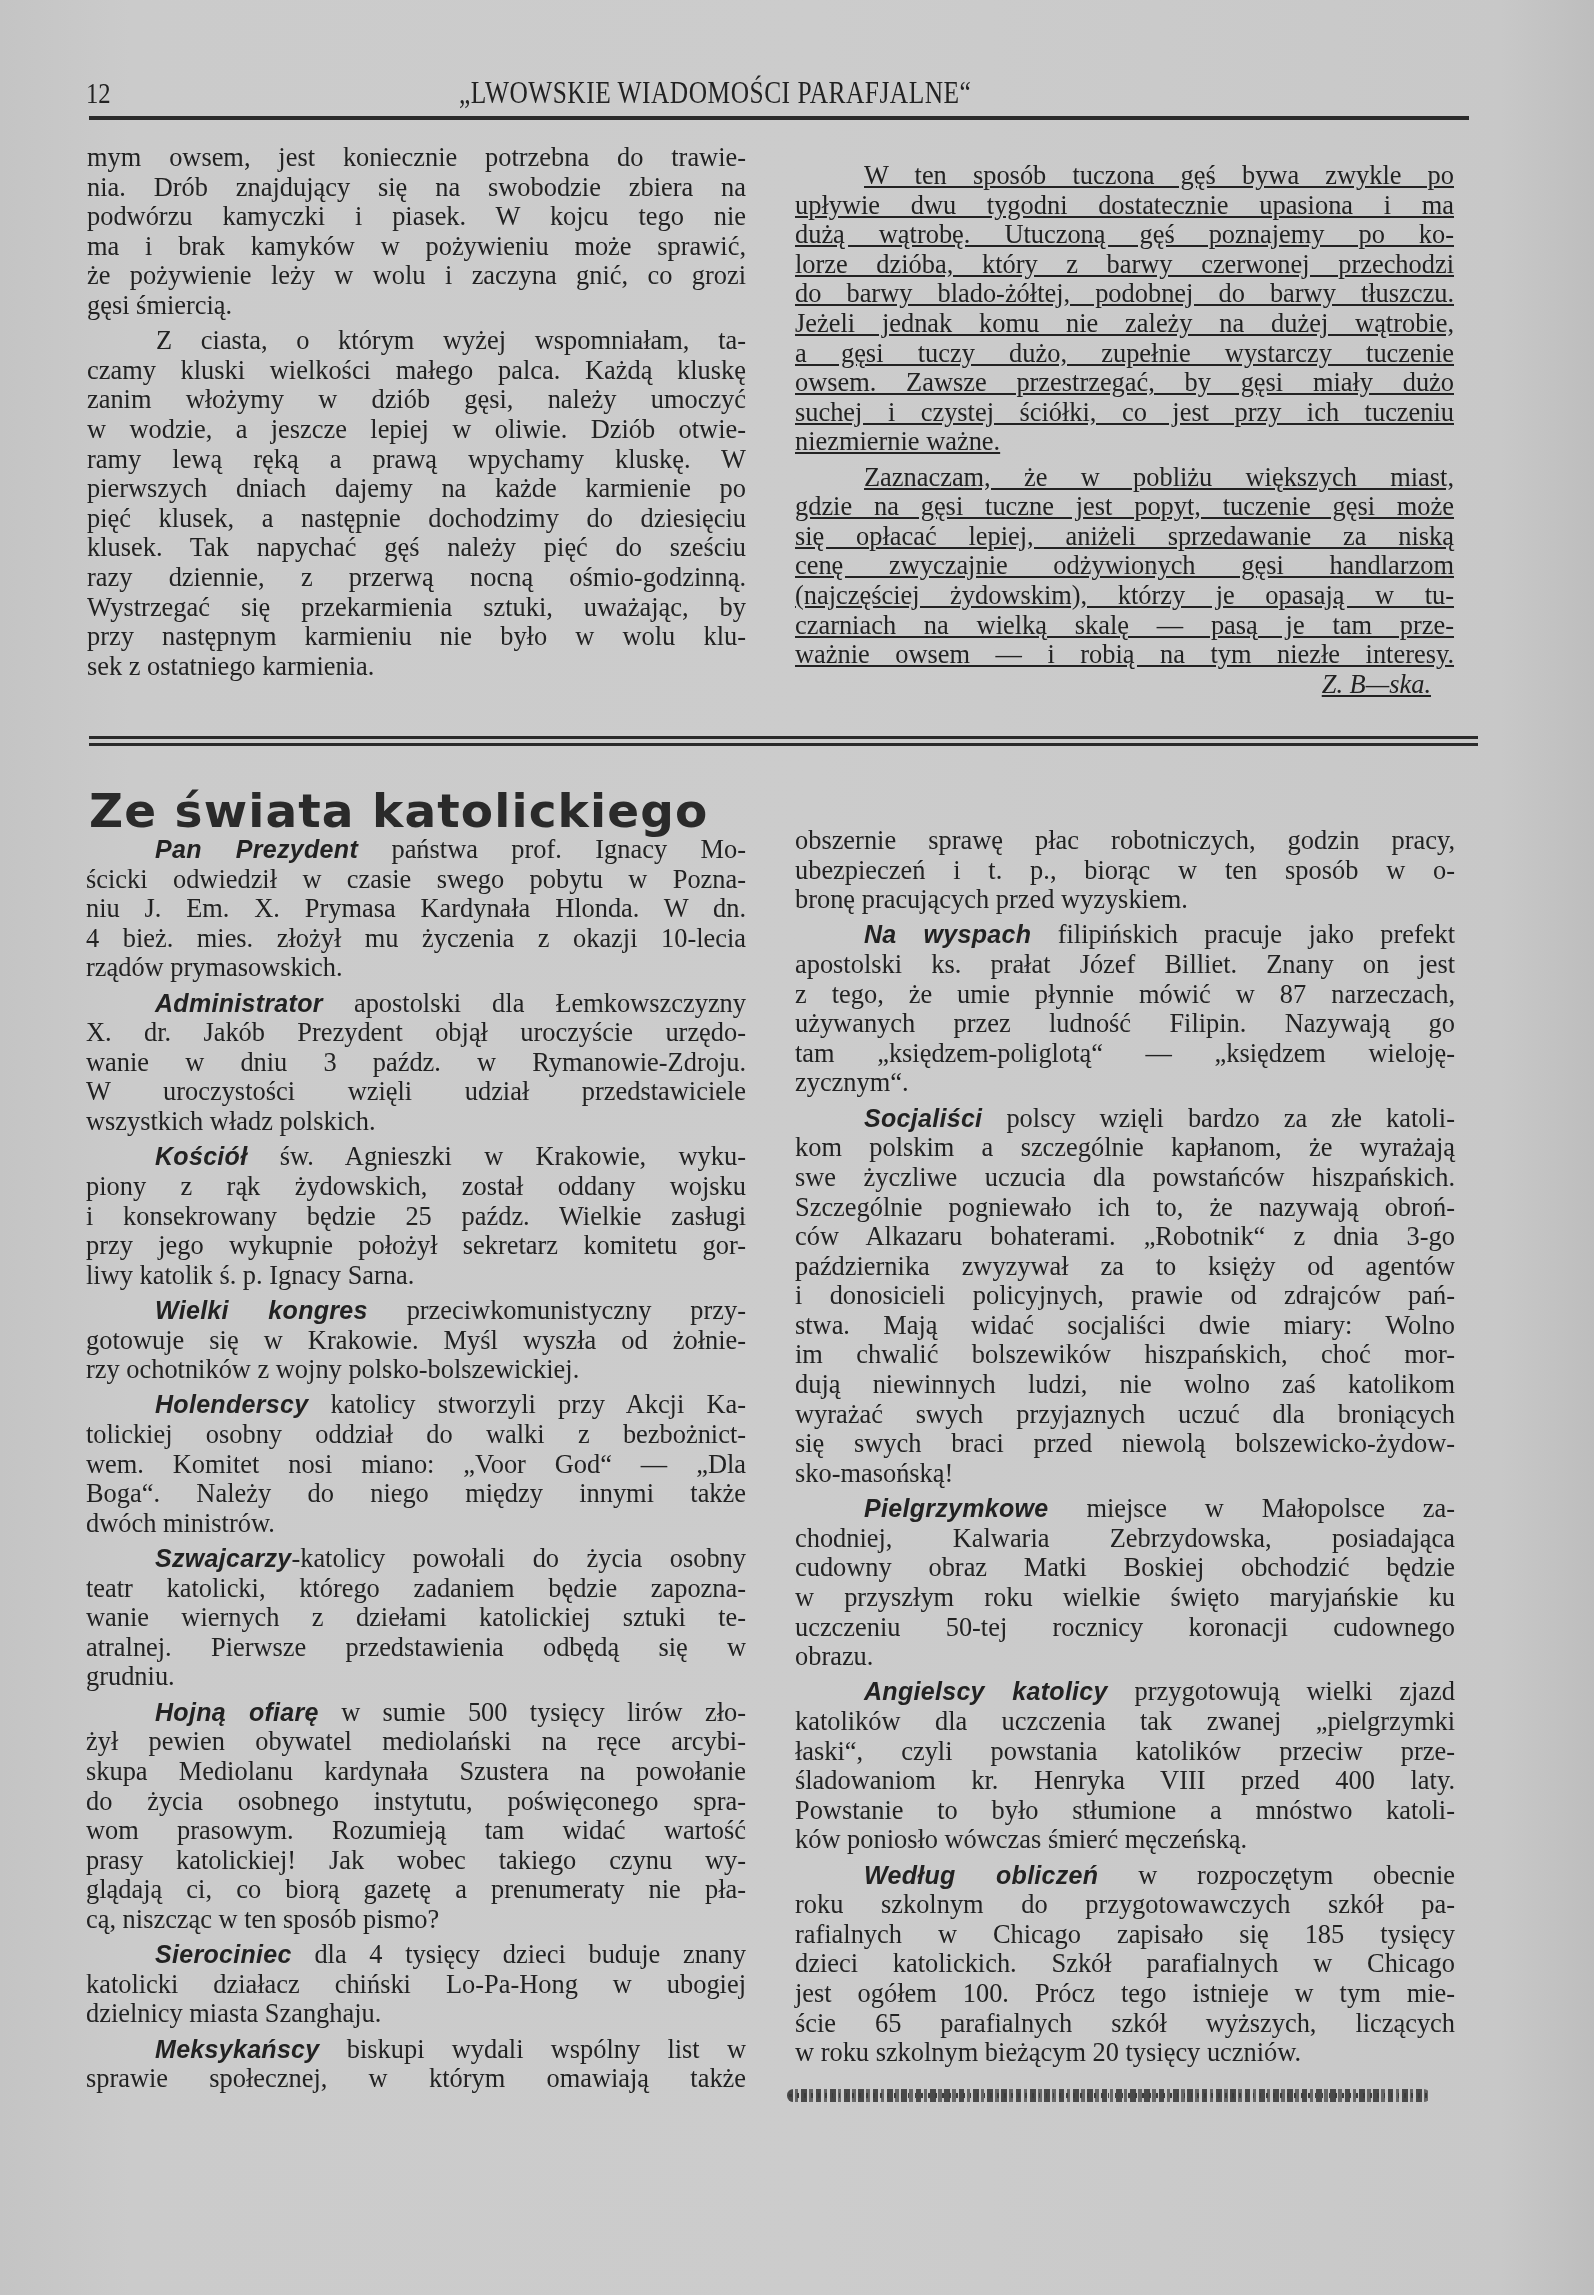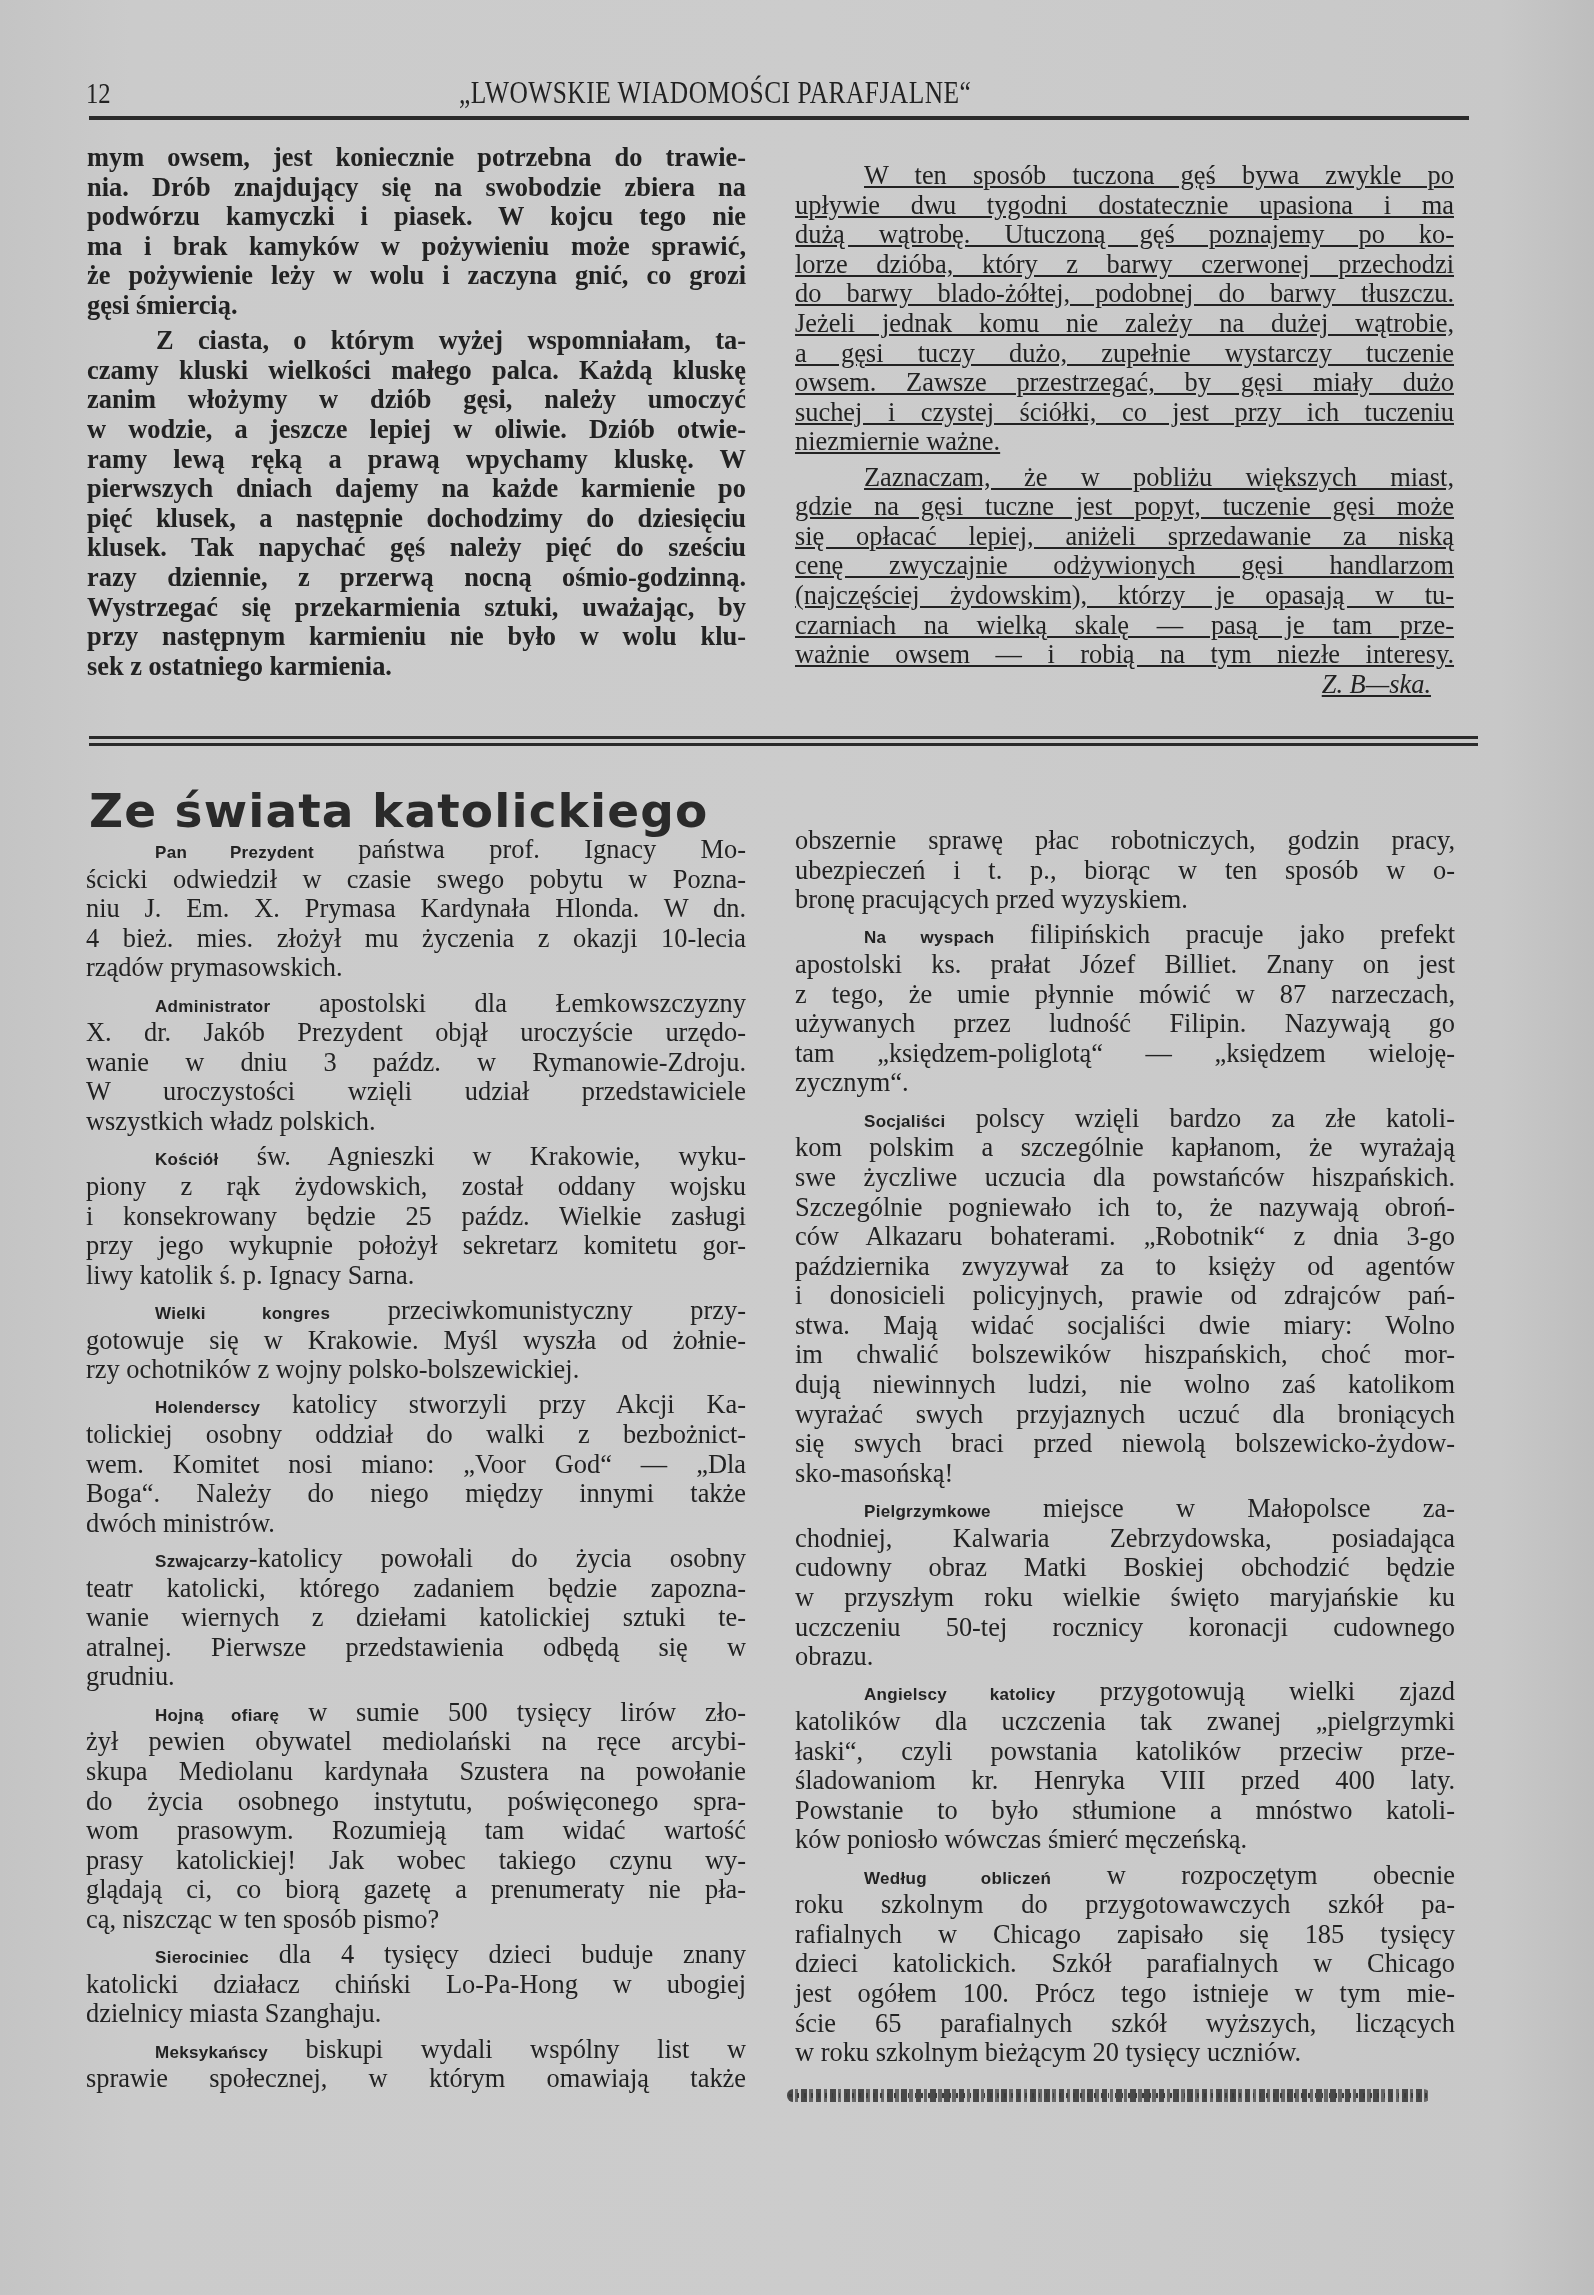--- a/index.html
+++ b/index.html
@@ -37,25 +37,25 @@
     hyphens: none;
   }
   .col .line {
     display: block; white-space: nowrap; text-align: justify; text-align-last: justify;
     height: 29.6px; overflow: visible;
   }
   .col .line.last { text-align-last: left; }
   .col .line.indent { padding-left: 69px; }
   .col .line.right { text-align-last: right; padding-right: 23px; font-style: italic; }
   .col .gap { height: 5.7px; }
-  .col-a { left: 87px; top: 143px; width: 659px; font-weight: bold; }
+  .col-a { left: 87px; top: 143px; width: 659px; }
   .col-b { left: 795px; top: 161px; width: 659px; text-decoration: underline; }
   .col-c { left: 86px; top: 835px; width: 660px; }
   .col-d { left: 795px; top: 826px; width: 660px; }
-  .lead { font-weight: bold; font-family: "Liberation Sans", "DejaVu Sans", sans-serif; font-size: 17px; letter-spacing: 0.3px; }
+  .lead { font-weight: bold; font-family: "Liberation Sans", "DejaVu Sans", sans-serif; font-size: 25px; letter-spacing: 0.3px; font-style: italic; }
   .double-rule {
     position: absolute; left: 89px; top: 736px; width: 1389px; height: 10.3px;
     border-top: 3.4px solid #2a2a2a; border-bottom: 3.4px solid #2a2a2a; box-sizing: border-box;
   }
   .section-heading {
     position: absolute; left: 89px; top: 782px; font-size: 47px; line-height: 57px;
     font-weight: bold; font-family: "DejaVu Sans", "Liberation Sans", sans-serif;
     letter-spacing: 1.1px; color: #2a2a2a; white-space: nowrap;
   }
   .ornament {

